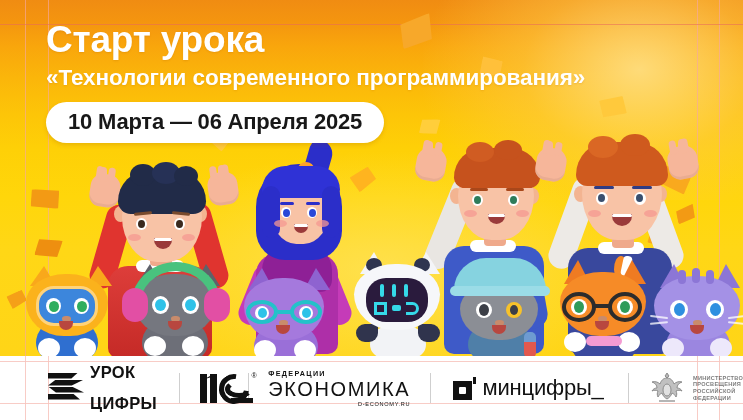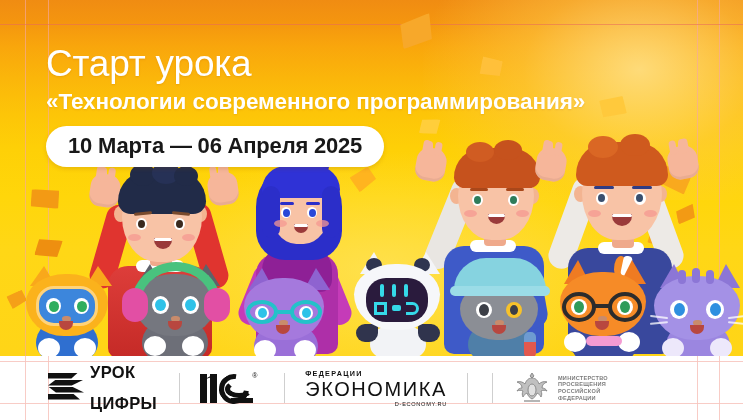--- a/index.html
+++ b/index.html
@@ -58,25 +58,24 @@
     background:currentColor;
     border-radius:2px;
   }
   .conf-a i{clip-path:polygon(6% 18%,96% 0%,88% 86%,0% 100%);}
   .conf-b i{clip-path:polygon(0% 8%,92% 0%,100% 78%,10% 100%);}
   .conf-c i{clip-path:polygon(10% 0%,100% 20%,90% 100%,0% 76%);}
 
   
   .head{position:absolute;left:46px;top:18px;z-index:8;}
   .h-title{
-    font-size:37px;line-height:44px;font-weight:normal;color:#fff;
+    font-size:37px;line-height:44px;font-weight:bold;color:#fff;
     letter-spacing:-.2px;
     text-shadow:0 1px 2px rgba(160,80,0,.18);
     white-space:nowrap;
-    margin-top:24px;
   }
   .h-sub{
     margin-top:2px;
     font-size:22.5px;line-height:28px;font-weight:bold;color:#fff;
     letter-spacing:-.1px;white-space:nowrap;
     text-shadow:0 1px 2px rgba(160,80,0,.16);
   }
   .pill{
     display:inline-block;margin-top:10px;
     background:#fff;border-radius:26px;
@@ -550,20 +549,28 @@
       <div class="divider" style="margin-left:22px;"></div>
 
       <div class="logo" style="margin-left:20px;flex-direction:column;align-items:flex-start;">
         <div class="de-top">ФЕДЕРАЦИИ</div>
         <div class="de-main">ЭКОНОМИКА</div>
         <div class="de-url" style="align-self:flex-end;">D-ECONOMY.RU</div>
       </div>
 
       <div class="divider" style="margin-left:20px;"></div>
 
+      <div class="logo" style="margin-left:22px;">
+        <div class="mc-mark">
+          <div class="sq"></div>
+            <div class="in"></div>
+            <div class="dot"></div>
+        </div>
+        <div class="mc-txt">минцифры_</div>
+      </div>
 
       <div class="divider" style="margin-left:24px;"></div>
 
       <div class="logo min" style="margin-left:20px;">
         <div class="eagle">
           <svg width="38" height="34" viewBox="0 0 38 34" aria-hidden="true">
             <g fill="none" stroke="#3a3a3a" stroke-width="0.9">
               <path d="M19 2 l-2 3 2 2 2-2z" fill="#8b8b8b"></path>
               <path d="M19 7 c-4 0 -6 3 -7 6 -2 -2 -5 -3 -8 -2 3 1 5 3 5 6 -2 0 -4 1 -5 3 2 -1 4 -1 6 0 -1 2 -1 4 0 6 1 -2 2 -3 4 -4 1 3 3 5 5 6 2 -1 4 -3 5 -6 2 1 3 2 4 4 1 -2 1 -4 0 -6 2 -1 4 -1 6 0 -1 -2 -3 -3 -5 -3 0 -3 2 -5 5 -6 -3 -1 -6 0 -8 2 -1 -3 -3 -6 -7 -6z" fill="#9a9a9a"></path>
               <ellipse cx="19" cy="19" rx="4" ry="6" fill="#cfcfcf"></ellipse>

